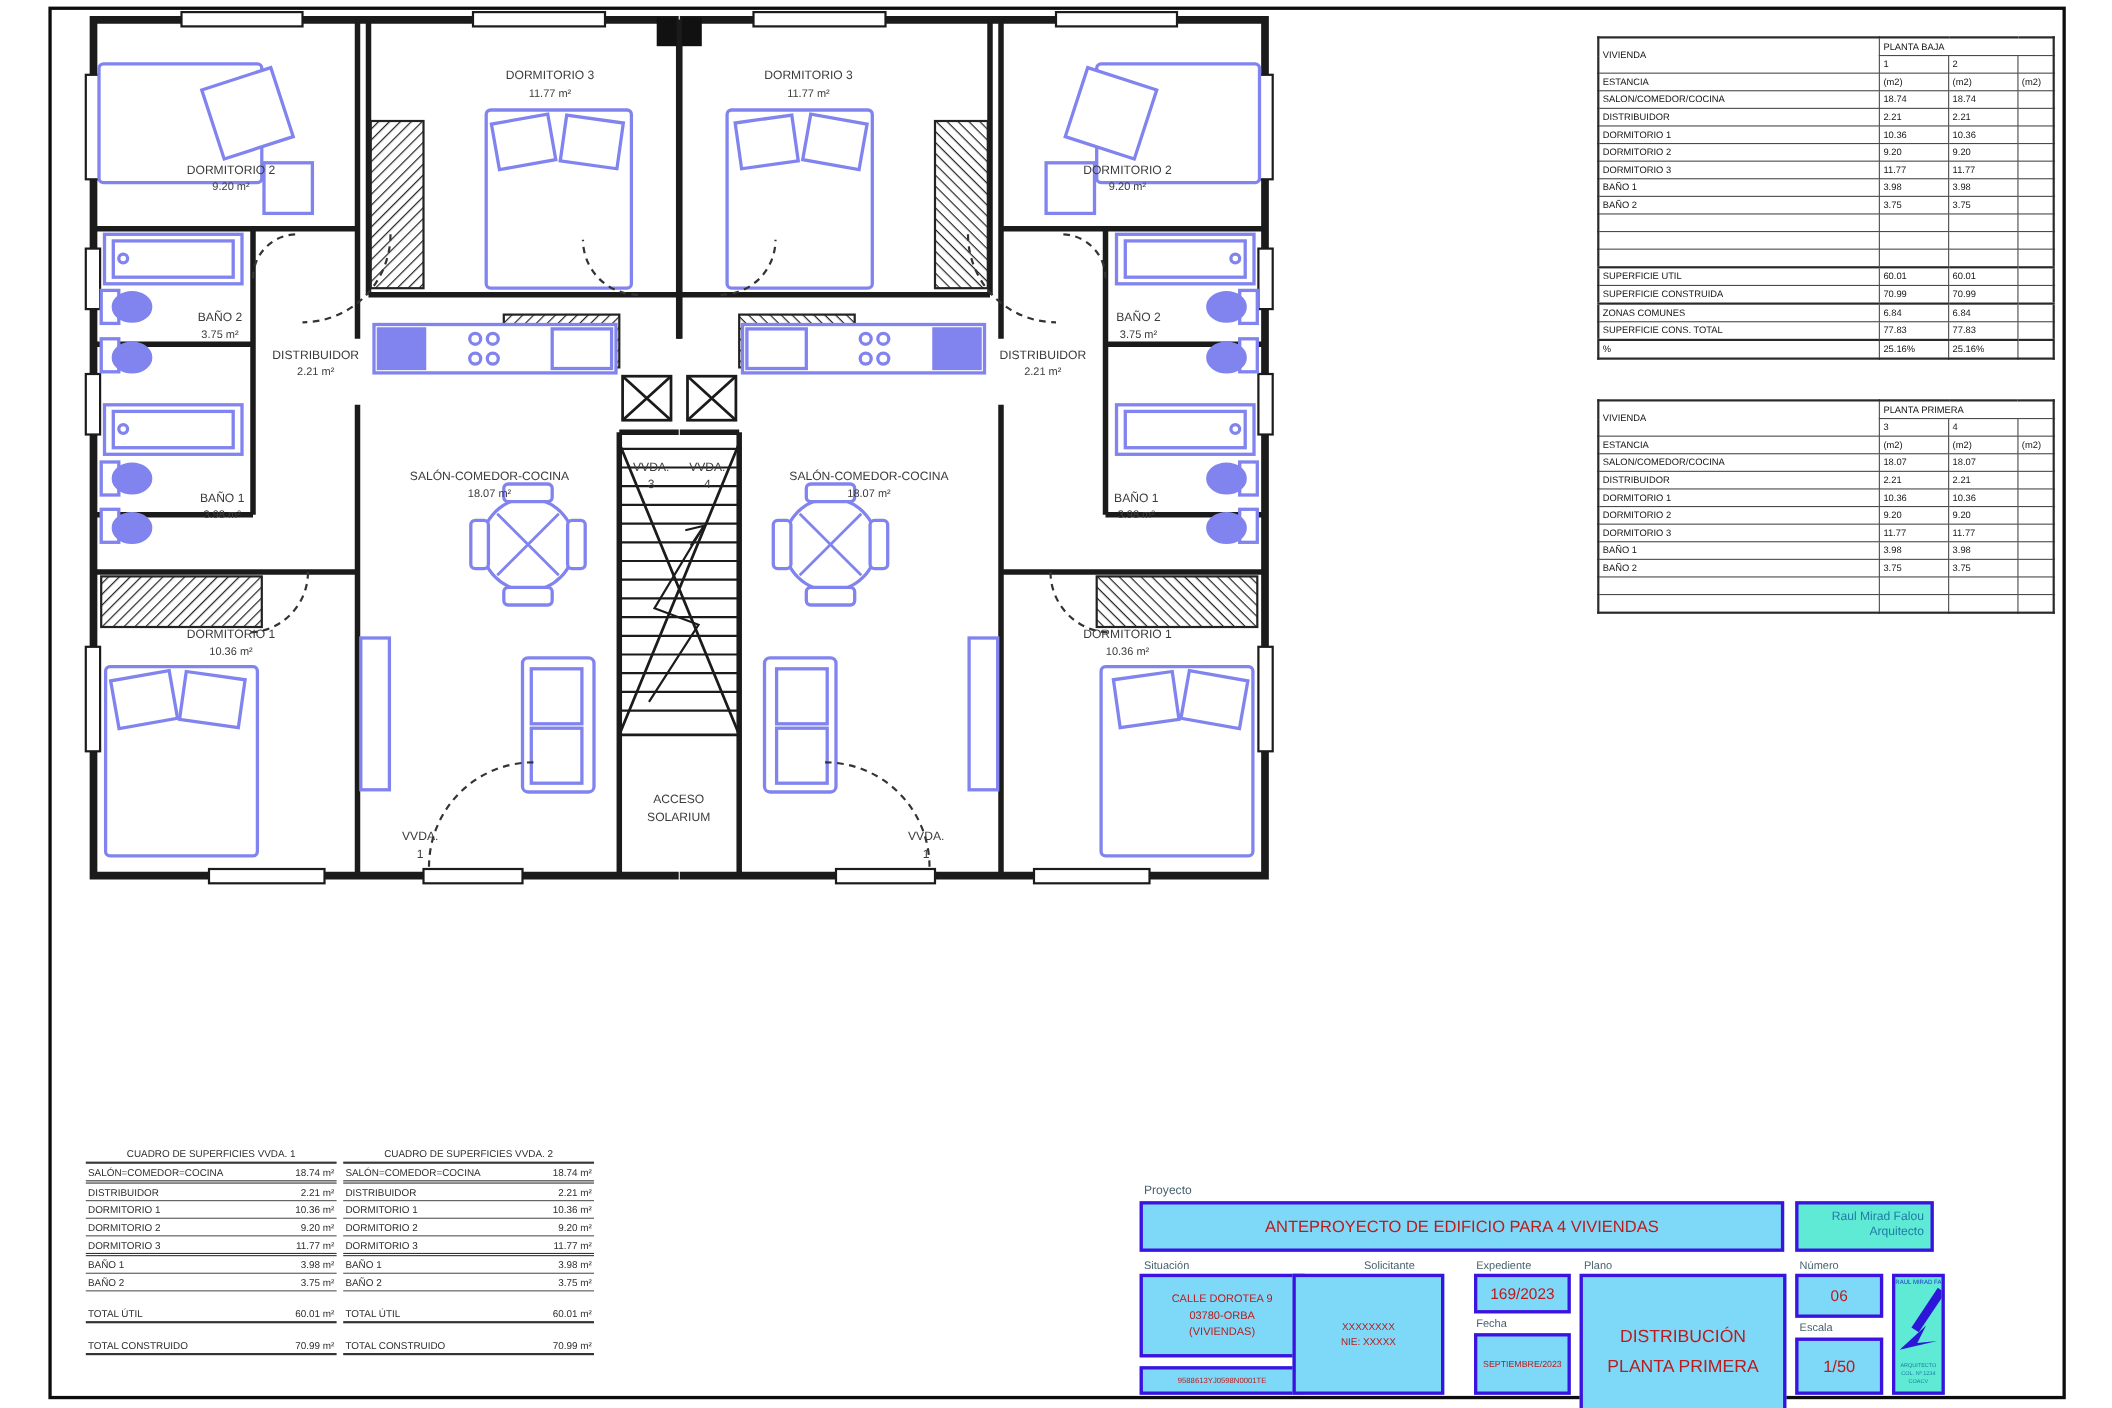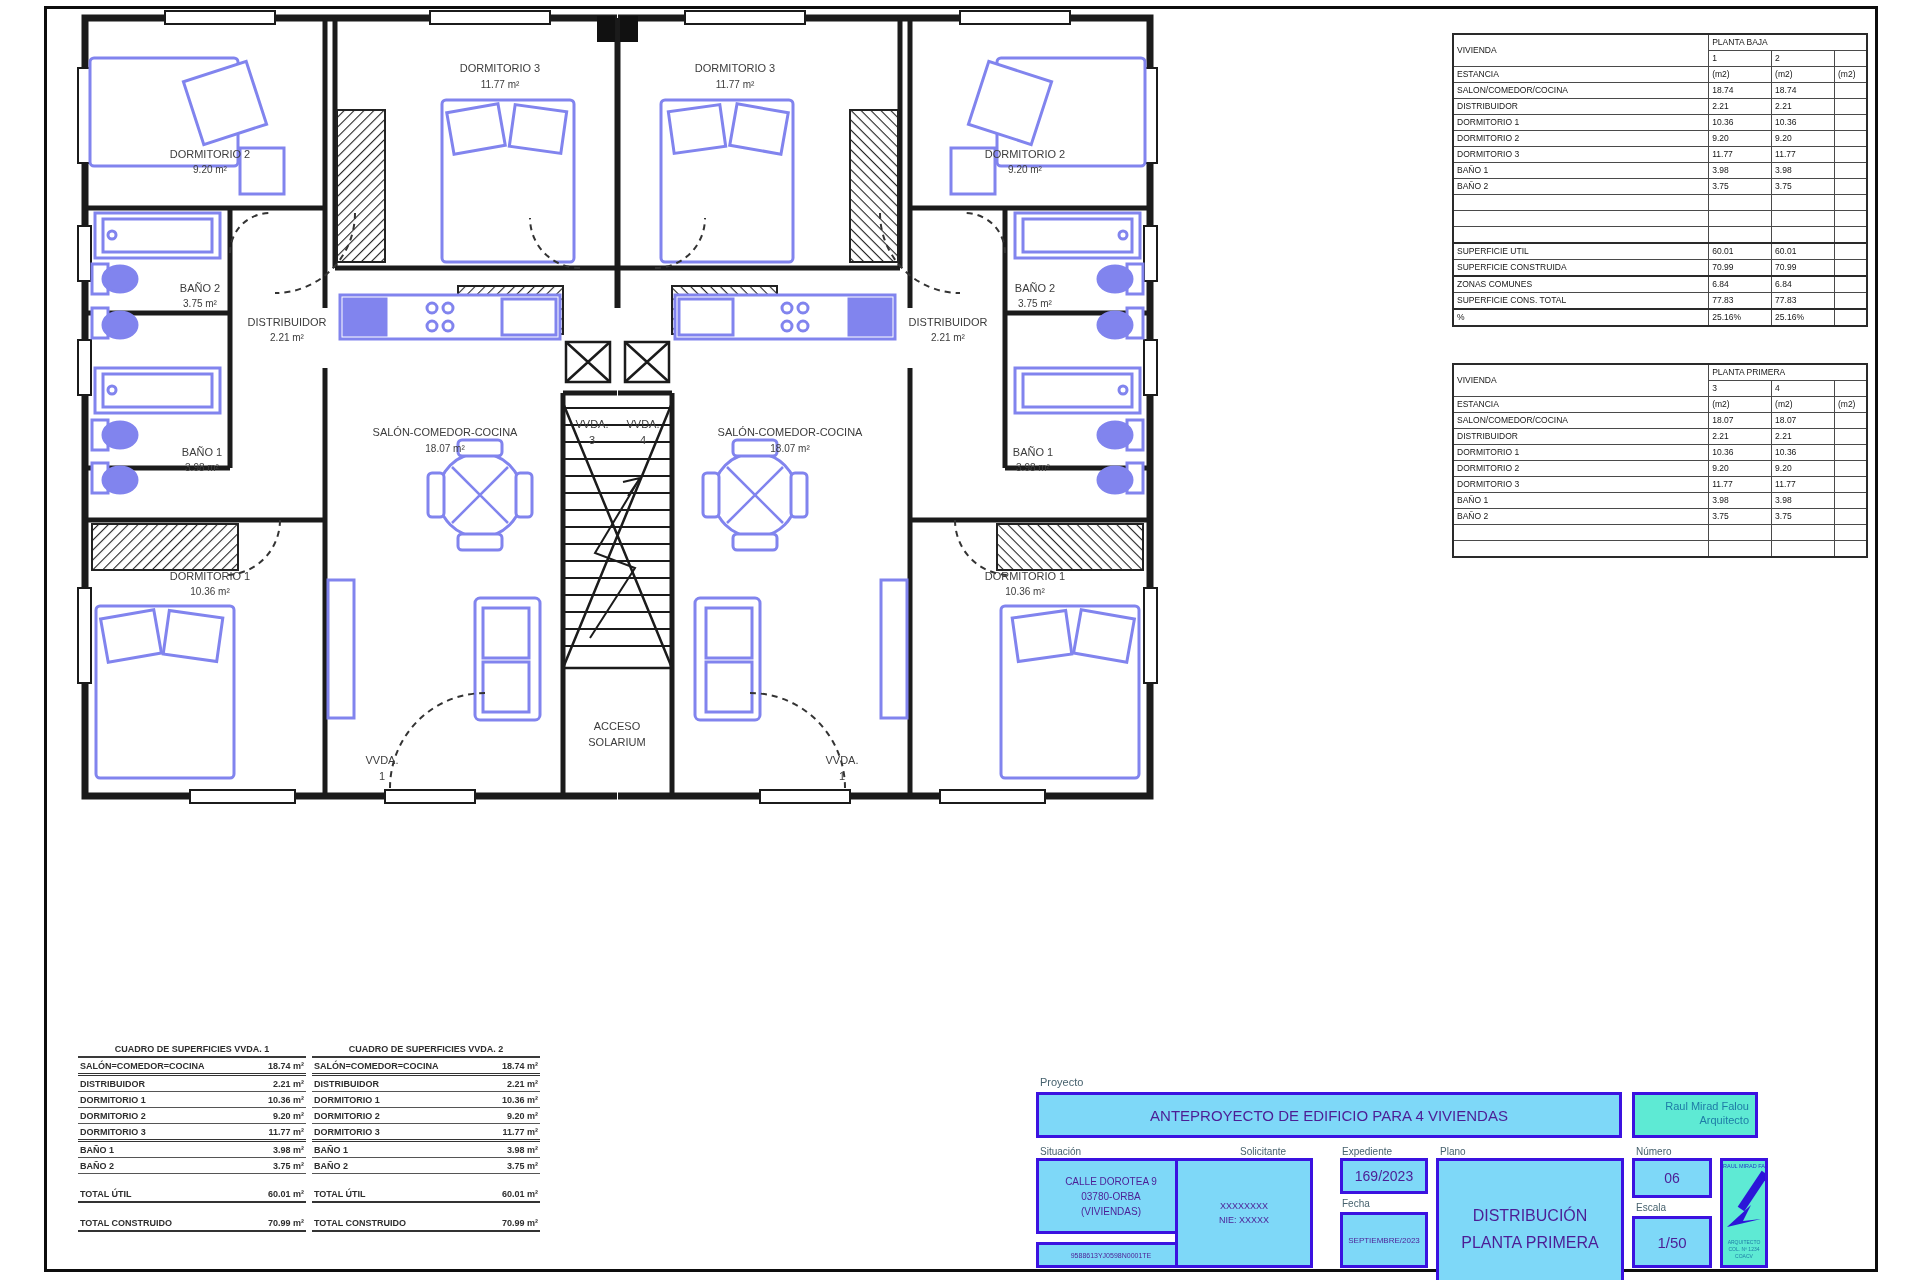--- a/index.html
+++ b/index.html
@@ -9,30 +9,30 @@
          border:3px solid #0d0d0d;}
   
   table.areatab{position:absolute;border-collapse:collapse;table-layout:fixed;
       font-size:8.5px;line-height:1.05;color:#151515;background:#fff;border:2px solid #2a2a2a;}
   table.areatab td{border:1px solid #4a4a4a;padding:0 3px;height:15px;
       overflow:hidden;white-space:nowrap;}
   table.areatab td.c{text-align:left;}
   table.areatab td.r{}
   table.areatab tr.bt td{border-top:2px solid #2a2a2a;}
   
-  .cuadro{position:absolute;width:228px;font-size:9px;color:#2e2e2e;font-weight:bold;}
+  .cuadro{position:absolute;width:228px;font-size:9px;color:#2e2e2e;}
   .cuadro .ctitle{text-align:center;border-bottom:2px solid #3a3a3a;padding:2px 0;}
   .cuadro .crow{display:flex;justify-content:space-between;border-bottom:1px solid #555;
       padding:2.5px 2px;}
   .cuadro .crow.hv{border-bottom:3px double #333;}
   .cuadro .crow.tot{border-bottom:2px solid #333;}
   .cuadro .cgap{height:12px;}
   
   .tlabel{position:absolute;font-size:10px;color:#47626e;}
-  .cybox{position:absolute;background:#7ed8f8;border:3px solid #3b12e0;color:#4c1d95;
+  .cybox{position:absolute;background:#7ed8f8;border:3px solid #3b12e0;color:#b91c1c;
       display:flex;flex-direction:column;justify-content:center;
       text-align:center;box-sizing:border-box;}
   .whbox{position:absolute;background:#5eead4;border:3px solid #3b12e0;color:#1e7ca6;
       box-sizing:border-box;}
   
   svg text{font-family:"Liberation Sans",sans-serif;fill:#3c3c3c;}
 </style>
 </head>
 <body>
 

